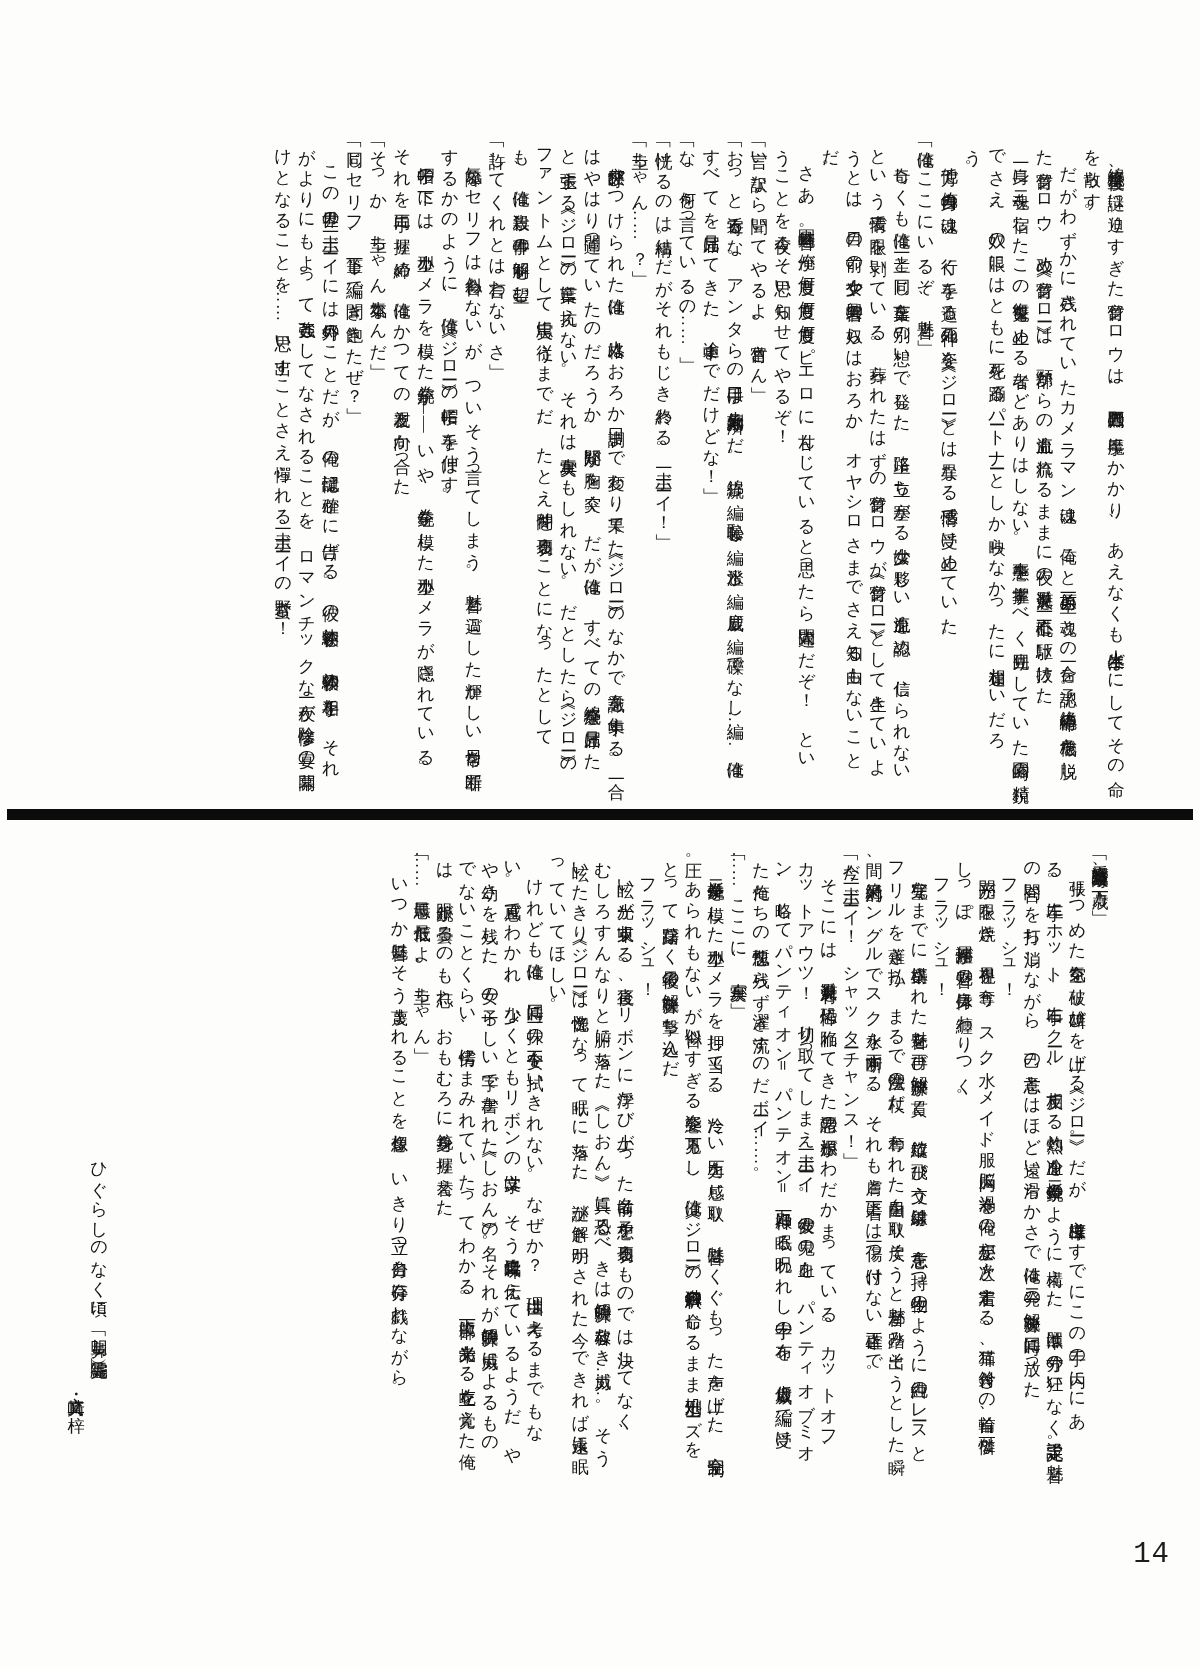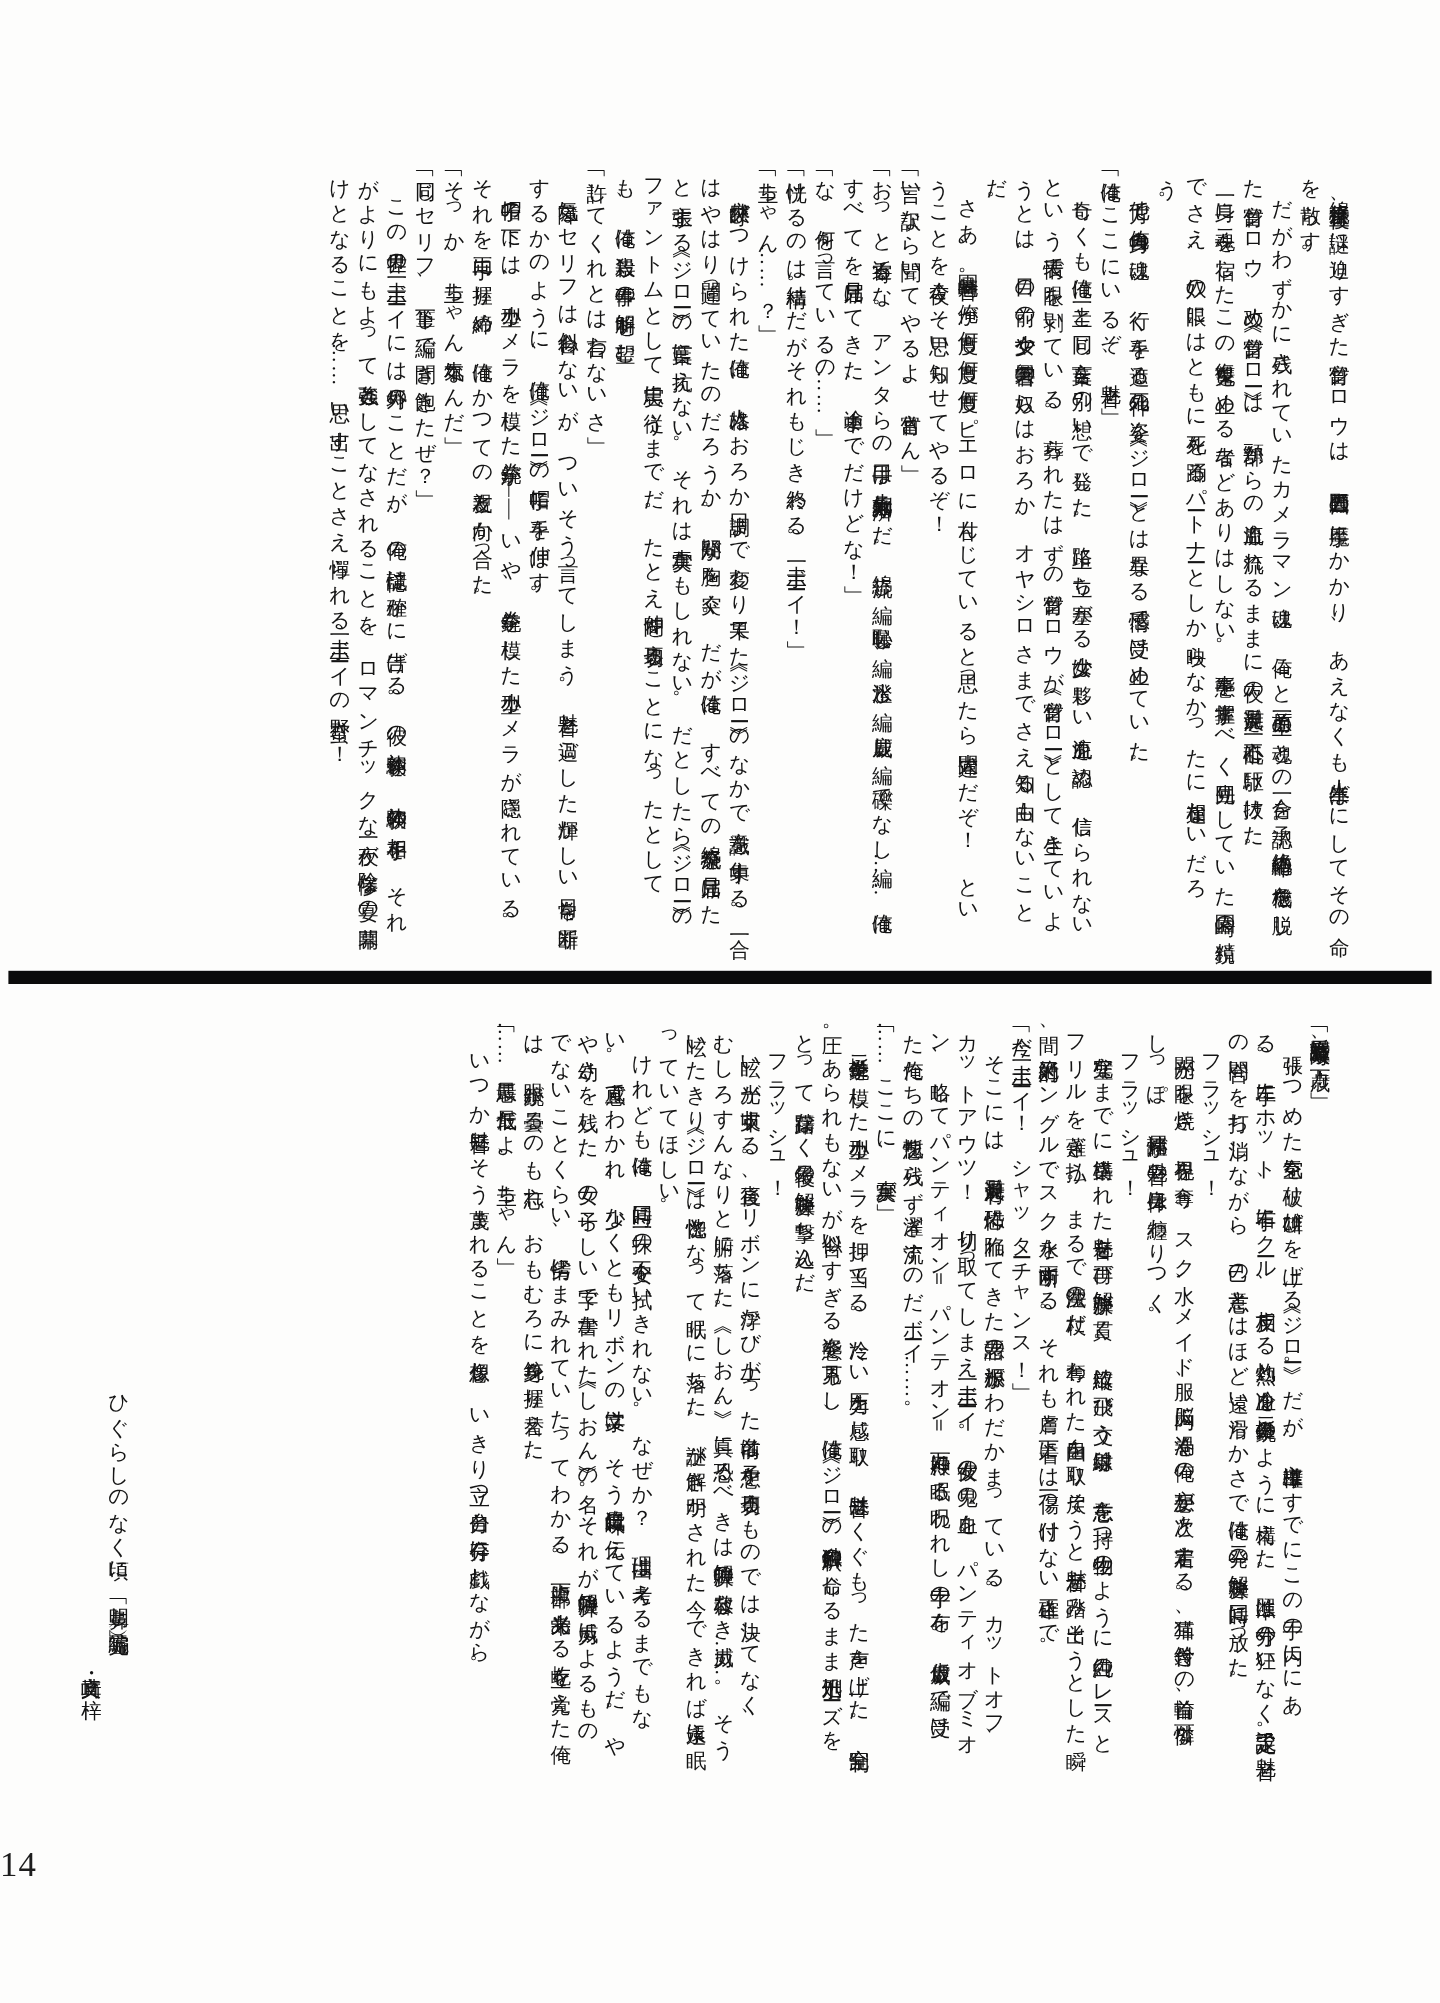--- a/index.html
+++ b/index.html
@@ -39,22 +39,22 @@
   #colophon {
     top: 1150px; left: 64px; height: 362px;
     line-height: 23px;
     letter-spacing: 0.2px;
   }
   #colophon .credit { text-indent: 13.6em; }
 
   #page-number {
     position: absolute;
     top: 1538px; left: 0; width: 1170px;
-    text-align: left;
-    font-family: Liberation Serif, serif;
+    text-align: right;
+    font-family: Liberation Mono, monospace;
     font-size: 29px;
     color: #1d1d1d;
     letter-spacing: 1px;
   }
 </style>
 </head>
 <body>
 
 <div class="page">
 

